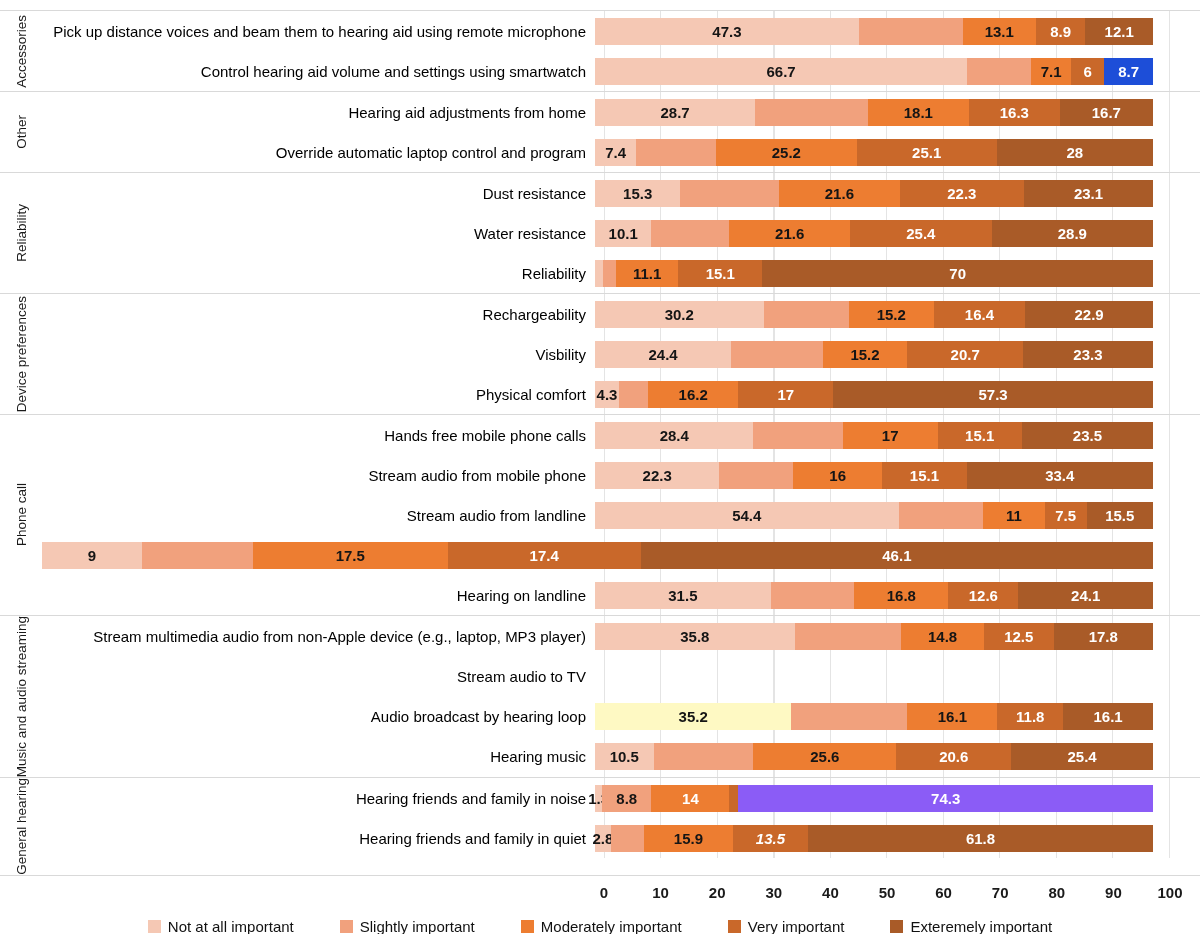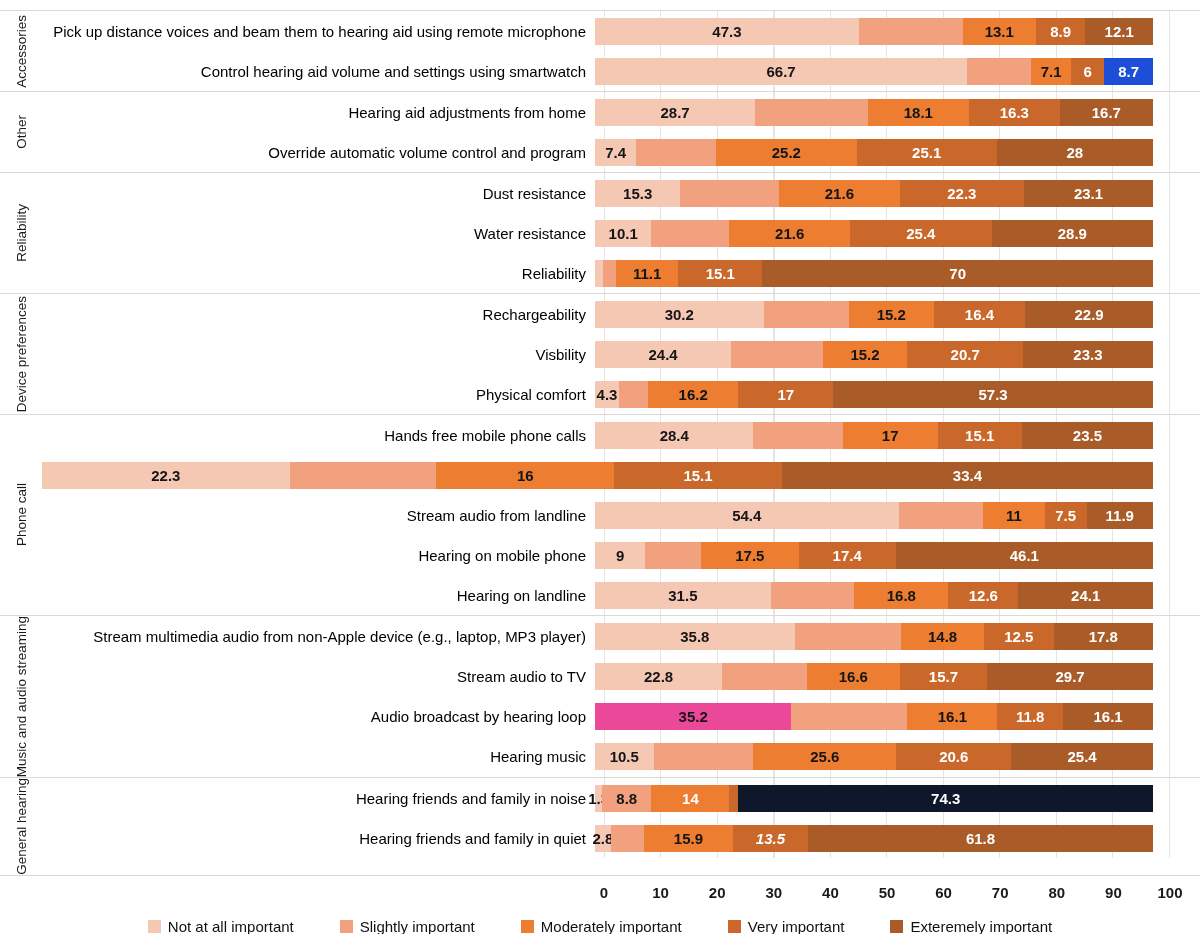--- a/index.html
+++ b/index.html
@@ -133,21 +133,21 @@
               </div>
               <div class="seg light-text" style="width: 16.3%; background: rgb(201, 104, 42);">
                 <span>16.3</span>
               </div>
               <div class="seg light-text" style="width: 16.7%; background: rgb(169, 91, 40);">
                 <span>16.7</span>
               </div>
             </div>
           </div>
           <div class="row">
-            <div class="row-label">Override automatic volume control and program</div>
+            <div class="row-label">Override automatic laptop control and program</div>
             <div class="bar">
               <div class="seg dark-text" style="width: 7.4%; background: rgb(245, 200, 180);">
                 <span>7.4</span>
               </div>
               <div class="seg dark-text" style="width: 14.3%; background: rgb(241, 161, 125);"></div>
               <div class="seg dark-text" style="width: 25.2%; background: rgb(237, 125, 49);">
                 <span>25.2</span>
               </div>
               <div class="seg light-text" style="width: 25.1%; background: rgb(201, 104, 42);">
                 <span>25.1</span>
@@ -296,20 +296,21 @@
               </div>
               <div class="seg light-text" style="width: 15.1%; background: rgb(201, 104, 42);">
                 <span>15.1</span>
               </div>
               <div class="seg light-text" style="width: 23.5%; background: rgb(169, 91, 40);">
                 <span>23.5</span>
               </div>
             </div>
           </div>
           <div class="row">
+            <div class="row-label">Stream audio from mobile phone</div>
             <div class="bar">
               <div class="seg dark-text" style="width: 22.3%; background: rgb(245, 200, 180);">
                 <span>22.3</span>
               </div>
               <div class="seg dark-text" style="width: 13.2%; background: rgb(241, 161, 125);"></div>
               <div class="seg dark-text" style="width: 16%; background: rgb(237, 125, 49);">
                 <span>16</span>
               </div>
               <div class="seg light-text" style="width: 15.1%; background: rgb(201, 104, 42);">
                 <span>15.1</span>
@@ -326,26 +327,25 @@
                 <span>54.4</span>
               </div>
               <div class="seg dark-text" style="width: 15.2%; background: rgb(241, 161, 125);"></div>
               <div class="seg dark-text" style="width: 11%; background: rgb(237, 125, 49);">
                 <span>11</span>
               </div>
               <div class="seg light-text" style="width: 7.5%; background: rgb(201, 104, 42);">
                 <span>7.5</span>
               </div>
               <div class="seg light-text" style="width: 11.9%; background: rgb(169, 91, 40);">
-                <span>11.9</span>
-              </div>
-            </div>
-          </div>
-          <div class="row">
-            <div class="row-label">Hearing on mobile phone</div>
+                <span>15.5</span>
+              </div>
+            </div>
+          </div>
+          <div class="row">
             <div class="bar">
               <div class="seg dark-text" style="width: 9%; background: rgb(245, 200, 180);">
                 <span>9</span>
               </div>
               <div class="seg dark-text" style="width: 10%; background: rgb(241, 161, 125);"></div>
               <div class="seg dark-text" style="width: 17.5%; background: rgb(237, 125, 49);">
                 <span>17.5</span>
               </div>
               <div class="seg light-text" style="width: 17.4%; background: rgb(201, 104, 42);">
                 <span>17.4</span>
@@ -393,40 +393,25 @@
               <div class="seg light-text" style="width: 12.5%; background: rgb(201, 104, 42);">
                 <span>12.5</span>
               </div>
               <div class="seg light-text" style="width: 17.8%; background: rgb(169, 91, 40);">
                 <span>17.8</span>
               </div>
             </div>
           </div>
           <div class="row">
             <div class="row-label">Stream audio to TV</div>
-            <div class="bar">
-              <div class="seg dark-text" style="width: 22.8%; background: rgb(245, 200, 180);">
-                <span>22.8</span>
-              </div>
-              <div class="seg dark-text" style="width: 15.2%; background: rgb(241, 161, 125);"></div>
-              <div class="seg dark-text" style="width: 16.6%; background: rgb(237, 125, 49);">
-                <span>16.6</span>
-              </div>
-              <div class="seg light-text" style="width: 15.7%; background: rgb(201, 104, 42);">
-                <span>15.7</span>
-              </div>
-              <div class="seg light-text" style="width: 29.7%; background: rgb(169, 91, 40);">
-                <span>29.7</span>
-              </div>
-            </div>
           </div>
           <div class="row">
             <div class="row-label">Audio broadcast by hearing loop</div>
             <div class="bar">
-              <div class="seg dark-text" style="width: 35.2%; background: #ec4899;">
+              <div class="seg dark-text" style="width: 35.2%; background: #fef9c3;">
                 <span>35.2</span>
               </div>
               <div class="seg dark-text" style="width: 20.8%; background: rgb(241, 161, 125);"></div>
               <div class="seg dark-text" style="width: 16.1%; background: rgb(237, 125, 49);">
                 <span>16.1</span>
               </div>
               <div class="seg light-text" style="width: 11.8%; background: rgb(201, 104, 42);">
                 <span>11.8</span>
               </div>
               <div class="seg light-text" style="width: 16.1%; background: rgb(169, 91, 40);">
@@ -465,21 +450,21 @@
               <div class="seg dark-text" style="width: 1.3%; background: rgb(245, 200, 180);">
                 <span>1.3</span>
               </div>
               <div class="seg dark-text" style="width: 8.8%; background: rgb(241, 161, 125);">
                 <span>8.8</span>
               </div>
               <div class="seg light-text" style="width: 14%; background: rgb(237, 125, 49);">
                 <span>14</span>
               </div>
               <div class="seg light-text" style="width: 1.6%; background: rgb(201, 104, 42);"></div>
-              <div class="seg light-text" style="width: 74.3%; background: #0f172a;">
+              <div class="seg light-text" style="width: 74.3%; background: #8b5cf6;">
                 <span>74.3</span>
               </div>
             </div>
           </div>
           <div class="row">
             <div class="row-label">Hearing friends and family in quiet</div>
             <div class="bar">
               <div class="seg dark-text" style="width: 2.8%; background: rgb(245, 200, 180);">
                 <span>2.8</span>
               </div>

